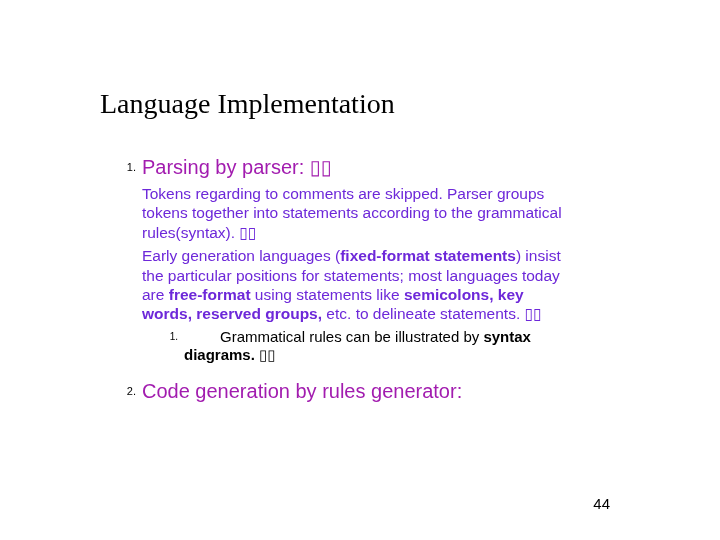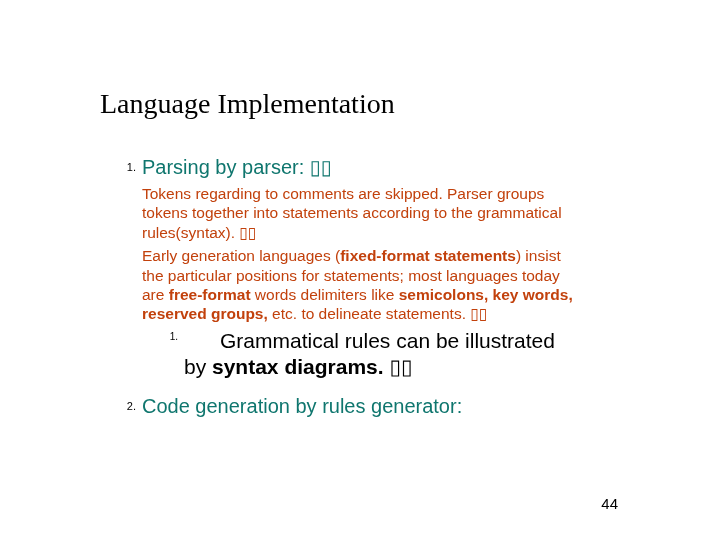--- a/index.html
+++ b/index.html
@@ -46,55 +46,55 @@
     color: #000;
     padding-top: 6px;
     padding-right: 6px;
     box-sizing: border-box;
   }
   .text-col {
     flex: 1;
   }
   .heading-text {
     font-size: 20px;
-    color: #0f766e;
+    color: #a21caf;
     line-height: 1.25;
   }
   .para {
     font-size: 15.5px;
-    color: #c2410c;
+    color: #6d28d9;
     line-height: 1.25;
     margin-top: 4px;
   }
   .sub-row {
     display: flex;
     align-items: flex-start;
     margin-top: 4px;
   }
   .sub-num-col {
     width: 42px;
     flex: 0 0 42px;
     text-align: right;
     font-size: 10px;
     color: #000;
     padding-top: 3px;
     padding-right: 6px;
     box-sizing: border-box;
   }
   .sub-text-col {
     flex: 1;
-    font-size: 21px;
+    font-size: 15px;
     color: #000;
     line-height: 1.25;
     text-indent: 36px;
   }
   .bold { font-weight: bold; }
   .slide-number {
     position: absolute;
-    right: 18px;
+    right: 26px;
     bottom: 28px;
     font-family: Arial, Helvetica, sans-serif;
     font-size: 15px;
     color: #000;
   }
 </style>
 </head>
 <body>
 
 <div class="slide">
@@ -104,21 +104,21 @@
   <div class="content">
 
     <div class="row">
       <div class="num-col">1.</div>
       <div class="text-col">
         <div class="heading-text">Parsing by parser: ▯▯</div>
 
         <div class="para">Tokens regarding to comments are skipped. Parser groups tokens together into statements according to the grammatical rules(syntax). ▯▯</div>
 
         <div class="para">
-          <span>Early generation languages (</span><span class="bold">fixed-format statements</span><span>) insist the particular positions for statements; most languages today are </span><span class="bold">free-format</span><span> words delimiters like </span><span class="bold">semicolons, key words, reserved groups,</span><span> etc. to delineate statements. ▯▯</span>
+          <span>Early generation languages (</span><span class="bold">fixed-format statements</span><span>) insist the particular positions for statements; most languages today are </span><span class="bold">free-format</span><span> using statements like </span><span class="bold">semicolons, key words, reserved groups,</span><span> etc. to delineate statements. ▯▯</span>
         </div>
 
         <div class="sub-row">
           <div class="sub-num-col">1.</div>
           <div class="sub-text-col">
             <span>Grammatical rules can be illustrated by </span><span class="bold">syntax diagrams.</span><span> ▯▯</span>
           </div>
         </div>
 
       </div>

